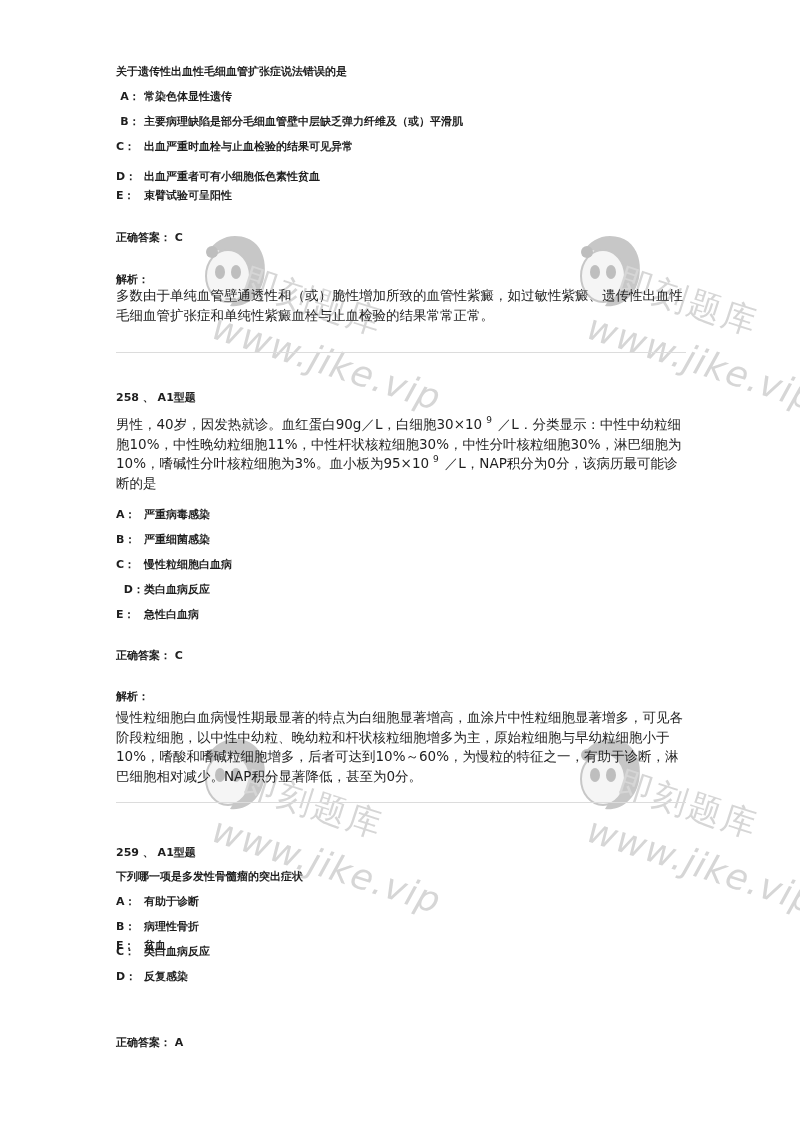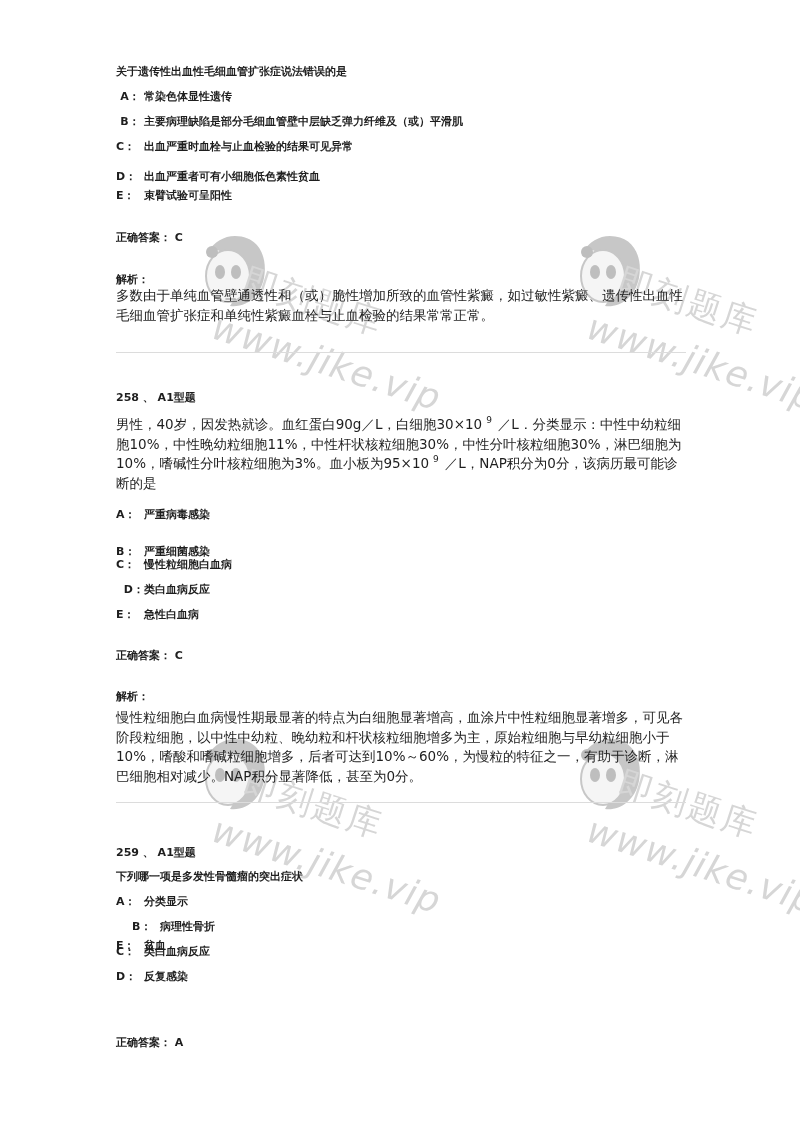--- a/index.html
+++ b/index.html
@@ -83,39 +83,39 @@
     <div class="para" style="top:286px;">多数由于单纯血管壁通透性和（或）脆性增加所致的血管性紫癜，如过敏性紫癜、遗传性出血性毛细血管扩张症和单纯性紫癜血栓与止血检验的结果常常正常。</div>
   </section>
 
   <div class="sep" style="top:352px;"></div>
 
   <section>
     <div class="line" style="top:388px;">258 、 A1型题</div>
     <div class="para" style="top:415px;line-height:19.5px;"><span>男性，40岁，因发热就诊。血红蛋白90g／L，白细胞30×10</span><sup>9</sup><span>／L．分类显示：中性中幼粒细胞10%，中性晚幼粒细胞11%，中性杆状核粒细胞30%，中性分叶核粒细胞30%，淋巴细胞为10%，嗜碱性分叶核粒细胞为3%。血小板为95×10</span><sup>9</sup><span>／L，NAP积分为0分，该病历最可能诊断的是</span></div>
 
     <div class="line" style="top:505px;"><span class="opt-key">A：</span><span>严重病毒感染</span></div>
-    <div class="line" style="top:530px;margin-top:12px;"><span class="opt-key">B：</span><span>严重细菌感染</span></div>
+    <div class="line" style="top:530px;"><span class="opt-key">B：</span><span>严重细菌感染</span></div>
     <div class="line" style="top:555px;"><span class="opt-key">C：</span><span>慢性粒细胞白血病</span></div>
     <div class="line" style="top:580px;text-align:right;"><span class="opt-key">D：</span><span>类白血病反应</span></div>
     <div class="line" style="top:605px;"><span class="opt-key">E：</span><span>急性白血病</span></div>
 
     <div class="line" style="top:646px;"><span>正确答案：</span> <span>C</span></div>
 
     <div class="line" style="top:687px;">解析：</div>
     <div class="para" style="top:708px;line-height:19.5px;">慢性粒细胞白血病慢性期最显著的特点为白细胞显著增高，血涂片中性粒细胞显著增多，可见各阶段粒细胞，以中性中幼粒、晚幼粒和杆状核粒细胞增多为主，原始粒细胞与早幼粒细胞小于10%，嗜酸和嗜碱粒细胞增多，后者可达到10%～60%，为慢粒的特征之一，有助于诊断，淋巴细胞相对减少。NAP积分显著降低，甚至为0分。</div>
   </section>
 
   <div class="sep" style="top:802px;"></div>
 
   <section>
     <div class="line" style="top:843px;">259 、 A1型题</div>
     <div class="line" style="top:867px;">下列哪一项是多发性骨髓瘤的突出症状</div>
 
-    <div class="line" style="top:892px;"><span class="opt-key">A：</span><span>分类显示</span></div>
-    <div class="line" style="top:917px;margin-left:16px;"><span class="opt-key">B：</span><span>病理性骨折</span></div>
+    <div class="line" style="top:892px;"><span class="opt-key">A：</span><span>有助于诊断</span></div>
+    <div class="line" style="top:917px;"><span class="opt-key">B：</span><span>病理性骨折</span></div>
     <div class="line" style="top:942px;"><span class="opt-key">C：</span><span>类白血病反应</span></div>
     <div class="line" style="top:967px;"><span class="opt-key">D：</span><span>反复感染</span></div>
     <div class="line" style="top:936px;"><span class="opt-key">E：</span><span>贫血</span></div>
 
     <div class="line" style="top:1033px;"><span>正确答案：</span> <span>A</span></div>
   </section>
 
 </div>
 
 </body></html>

